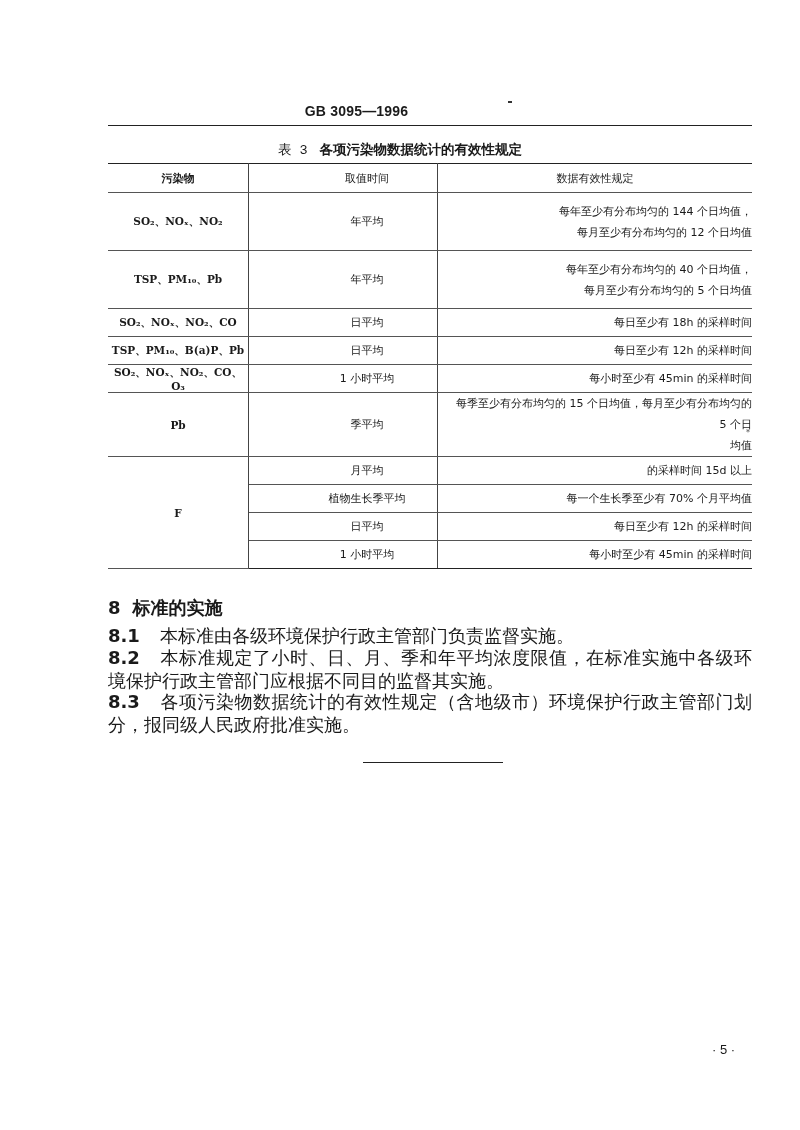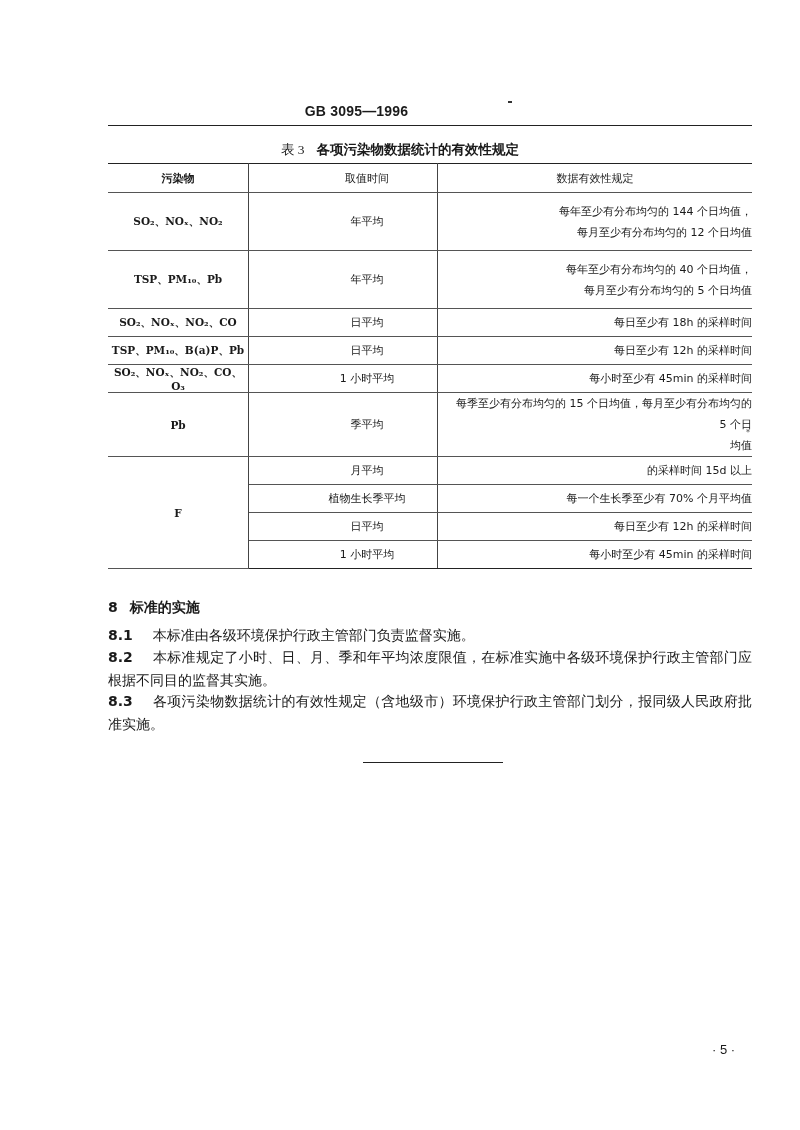--- a/index.html
+++ b/index.html
@@ -14,21 +14,21 @@
     }
     .std-header .mark {
       position: absolute; left: 508px; top: -2px; width: 4px; height: 2px; background: #333;
     }
     .header-rule {
       position: absolute; left: 108px; top: 125px; width: 644px; height: 0;
       border-top: 1.5px solid #222;
     }
     .table-caption {
       position: absolute; left: 0; top: 141px; width: 800px; text-align: center;
-      font-size: 13.5px; font-weight: bold; font-family: Liberation Serif, serif;
+      font-size: 13.5px; font-weight: bold; font-family: Liberation Mono, monospace;
     }
     .table-caption .num { margin-right: 12px; font-weight: normal; }
     table.validity {
       position: absolute; left: 108px; top: 163px; width: 644px;
       border-collapse: collapse; font-size: 11px;
     }
     table.validity th, table.validity td {
       border-top: 1px solid #555; border-bottom: 1px solid #555;
       padding: 0; vertical-align: middle;
     }
@@ -37,21 +37,21 @@
     table.validity .c1 { width: 140px; text-align: center; border-right: 1px solid #444; font-weight: bold; }
     table.validity .c2 { width: 140px; text-align: center; border-right: 1px solid #444; font-family: "DejaVu Sans", sans-serif; padding-left: 48px; }
     table.validity .c3 { text-align: right; padding-left: 8px; font-family: "DejaVu Sans", sans-serif; line-height: 21px; }
     table.validity td.c1 { font-family: "DejaVu Serif", serif; font-size: 10.5px; }
     tr.tall td { height: 57px; }
     tr.short td { height: 27px; }
     tr.mid td { height: 56px; }
     .asterisk { position: absolute; left: 746px; top: 428px; font-size: 8px; color: #333; }
     .section {
       position: absolute; left: 108px; width: 644px;
-      font-family: "DejaVu Sans", sans-serif; font-size: 14px; line-height: 23px;
+      font-family: "DejaVu Sans", sans-serif; font-size: 18px; line-height: 23px;
     }
     .section-title { top: 596px; font-weight: bold; }
     .section-title .sec-num { margin-right: 12px; }
     .clause .clause-num { font-weight: bold; margin-right: 20px; }
     .clause-1 { top: 624px; }
     .clause-2 { top: 646px; }
     .clause-3 { top: 690px; }
     .clause { text-align: justify; }
     .end-rule {
       position: absolute; left: 363px; top: 762px; width: 140px; height: 0;

